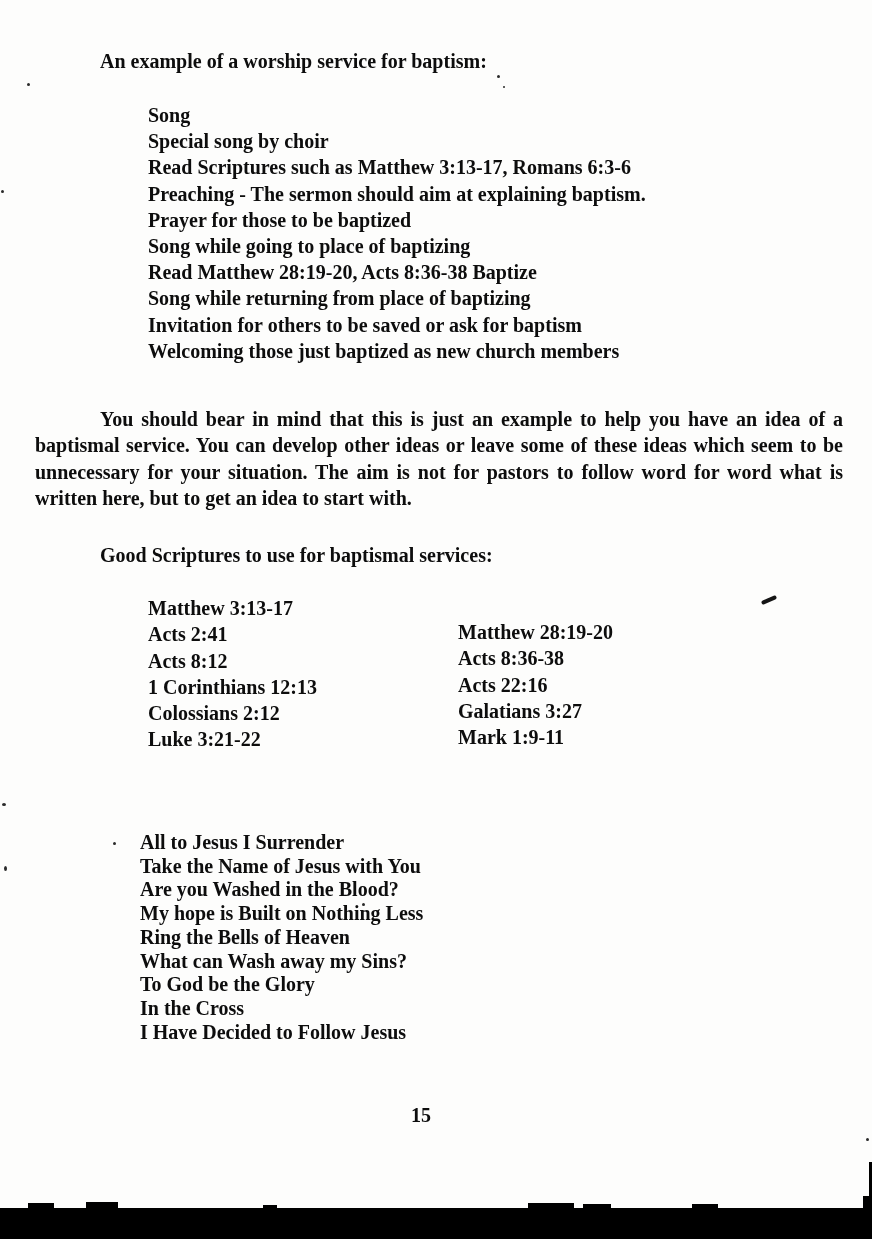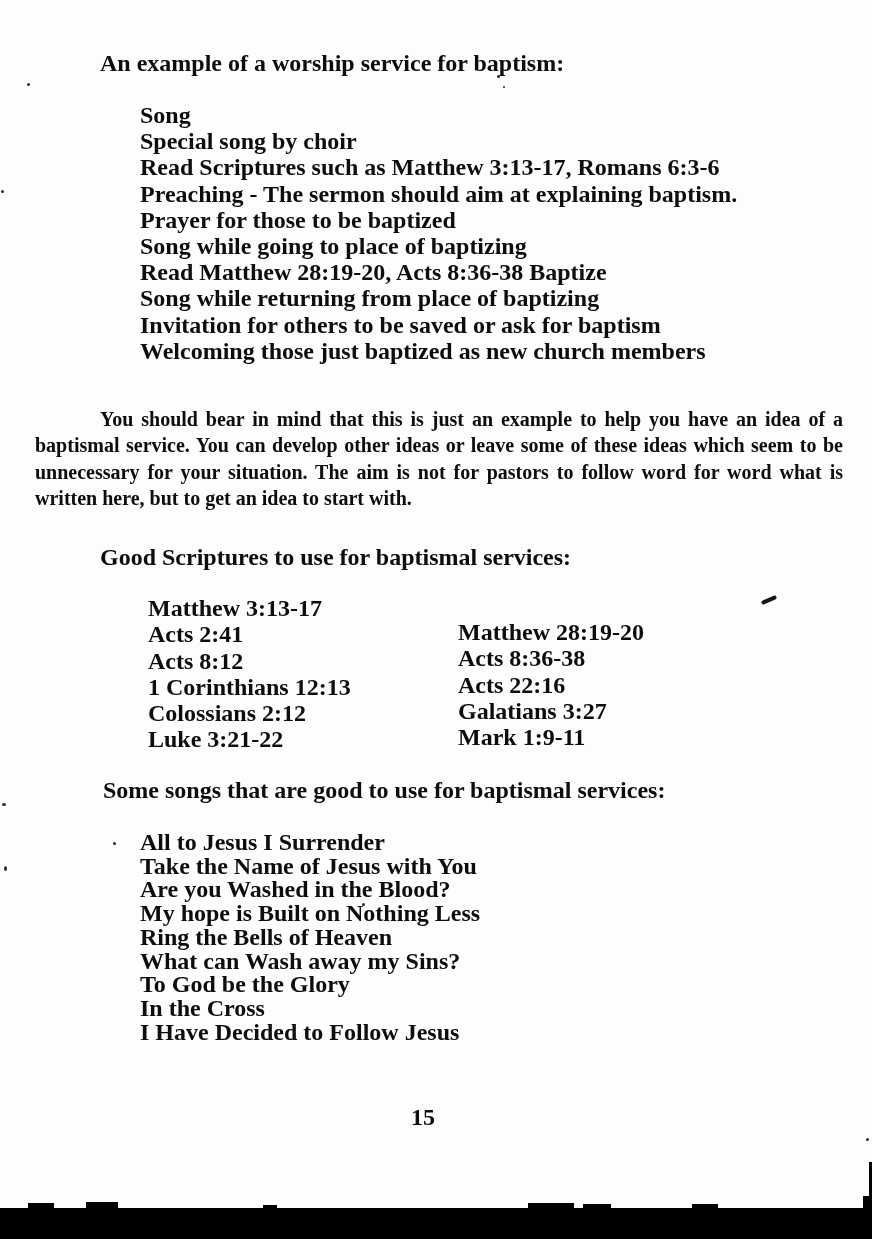--- a/index.html
+++ b/index.html
@@ -12,24 +12,24 @@
     width: 872px;
     height: 1239px;
     background: #fdfdfc;
     overflow: hidden;
     font-family: "Liberation Serif", "DejaVu Serif", serif;
     font-weight: bold;
     color: #0d0d0d;
     -webkit-font-smoothing: antialiased;
   }
   .abs { position: absolute; }
-  .txt { font-size: 24px; white-space: nowrap; }
+  .txt { font-size: 20px; white-space: nowrap; }
 
   #intro-heading      { left: 100px; top: 50px; }
-  #service-list       { left: 140px; top: 102px; line-height: 26.2px; }
+  #service-list       { left: 148px; top: 102px; line-height: 26.2px; }
   #explanation-para   {
     left: 35px; top: 406px; width: 808px;
     font-size: 20px; line-height: 26.3px;
     text-align: justify; text-indent: 65px;
     white-space: normal;
   }
   #scriptures-heading { left: 100px; top: 544px; }
   #scripture-col-left  { left: 148px; top: 595px; line-height: 26.3px; }
   #scripture-col-right { left: 458px; top: 595px; line-height: 26.3px; margin-top: 24px; }
   #songs-heading      { left: 103px; top: 777px; }
@@ -82,21 +82,20 @@
     </div>
 
   <div class="abs txt list" id="scripture-col-right">
       <div>Matthew 28:19-20</div>
       <div>Acts 8:36-38</div>
       <div>Acts 22:16</div>
       <div>Galatians 3:27</div>
       <div>Mark 1:9-11</div>
     </div>
 
-  <div class="abs txt" id="songs-heading">Some songs that are good to use for baptismal services:</div>
 
   <div class="abs txt list" id="songs-list">
       <div>All to Jesus I Surrender</div>
       <div>Take the Name of Jesus with You</div>
       <div>Are you Washed in the Blood?</div>
       <div>My hope is Built on Nothing Less</div>
       <div>Ring the Bells of Heaven</div>
       <div>What can Wash away my Sins?</div>
       <div>To God be the Glory</div>
       <div>In the Cross</div>

